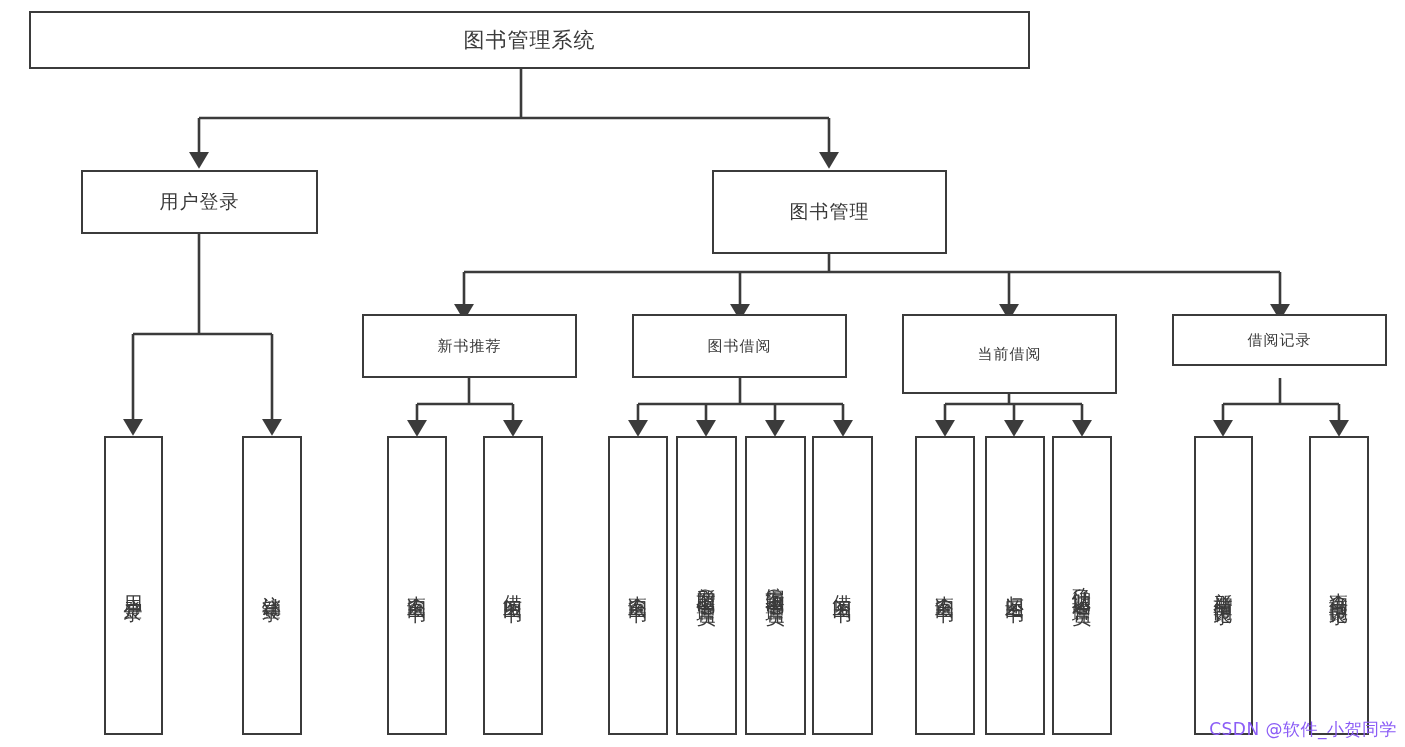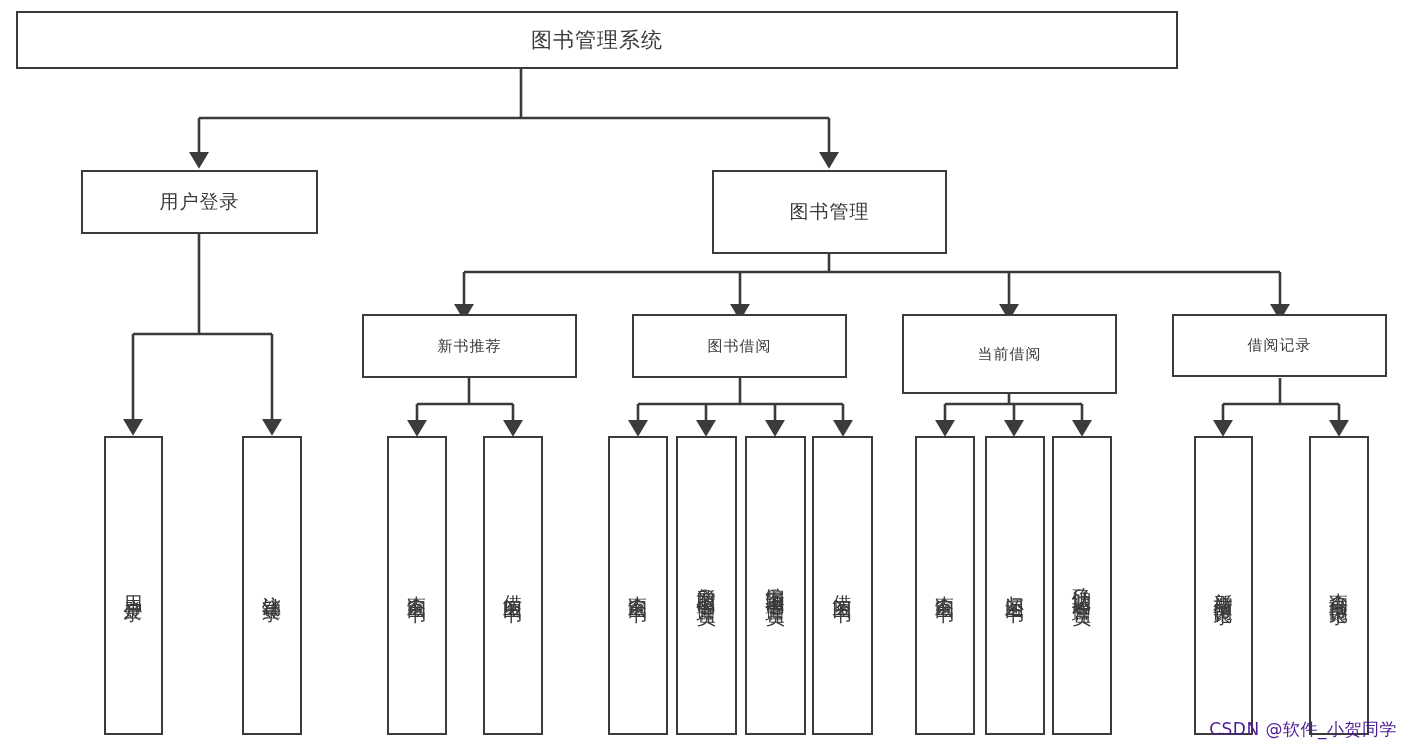--- a/index.html
+++ b/index.html
@@ -59,21 +59,21 @@
   .leaf-label {
     writing-mode: vertical-rl;
     text-orientation: upright;
     white-space: nowrap;
   }
   #watermark {
     position: absolute;
     right: 8px;
     bottom: 6px;
     font-size: 17px;
-    color: #4c1d95;
+    color: #8b5cf6;
     letter-spacing: 0.5px;
     white-space: nowrap;
     z-index: 5;
   }
 </style>
 </head>
 <body>
 
 <div id="canvas">
 
@@ -120,41 +120,41 @@
       <path d="M1014,404 L1014,428" marker-end="url(#arrow)"></path>
       <path d="M1082,404 L1082,428" marker-end="url(#arrow)"></path>
 
       <path d="M1280,378 L1280,404"></path>
       <path d="M1223,404 L1339,404"></path>
       <path d="M1223,404 L1223,428" marker-end="url(#arrow)"></path>
       <path d="M1339,404 L1339,428" marker-end="url(#arrow)"></path>
     </g>
   </svg>
 
-  <div class="node root" style="left:16px; top:11px; width:1162px; height:58px;">
+  <div class="node root" style="left:29px; top:11px; width:1001px; height:58px;">
     <span>图书管理系统</span>
   </div>
 
   <div class="node level2" style="left:81px; top:170px; width:237px; height:64px;">
     <span>用户登录</span>
   </div>
   <div class="node level2" style="left:712px; top:170px; width:235px; height:84px;">
     <span>图书管理</span>
   </div>
 
   <div class="node level3" style="left:362px; top:314px; width:215px; height:64px;">
     <span>新书推荐</span>
   </div>
   <div class="node level3" style="left:632px; top:314px; width:215px; height:64px;">
     <span>图书借阅</span>
   </div>
   <div class="node level3" style="left:902px; top:314px; width:215px; height:80px;">
     <span>当前借阅</span>
   </div>
-  <div class="node level3" style="left:1172px; top:314px; width:215px; height:63px;">
+  <div class="node level3" style="left:1172px; top:314px; width:215px; height:52px;">
     <span>借阅记录</span>
   </div>
 
   <div class="node leaf" style="left:104px; top:436px; width:59px; height:299px;">
     <span class="leaf-label">用户登录</span>
   </div>
   <div class="node leaf" style="left:242px; top:436px; width:60px; height:299px;">
     <span class="leaf-label">注销登录</span>
   </div>
 

